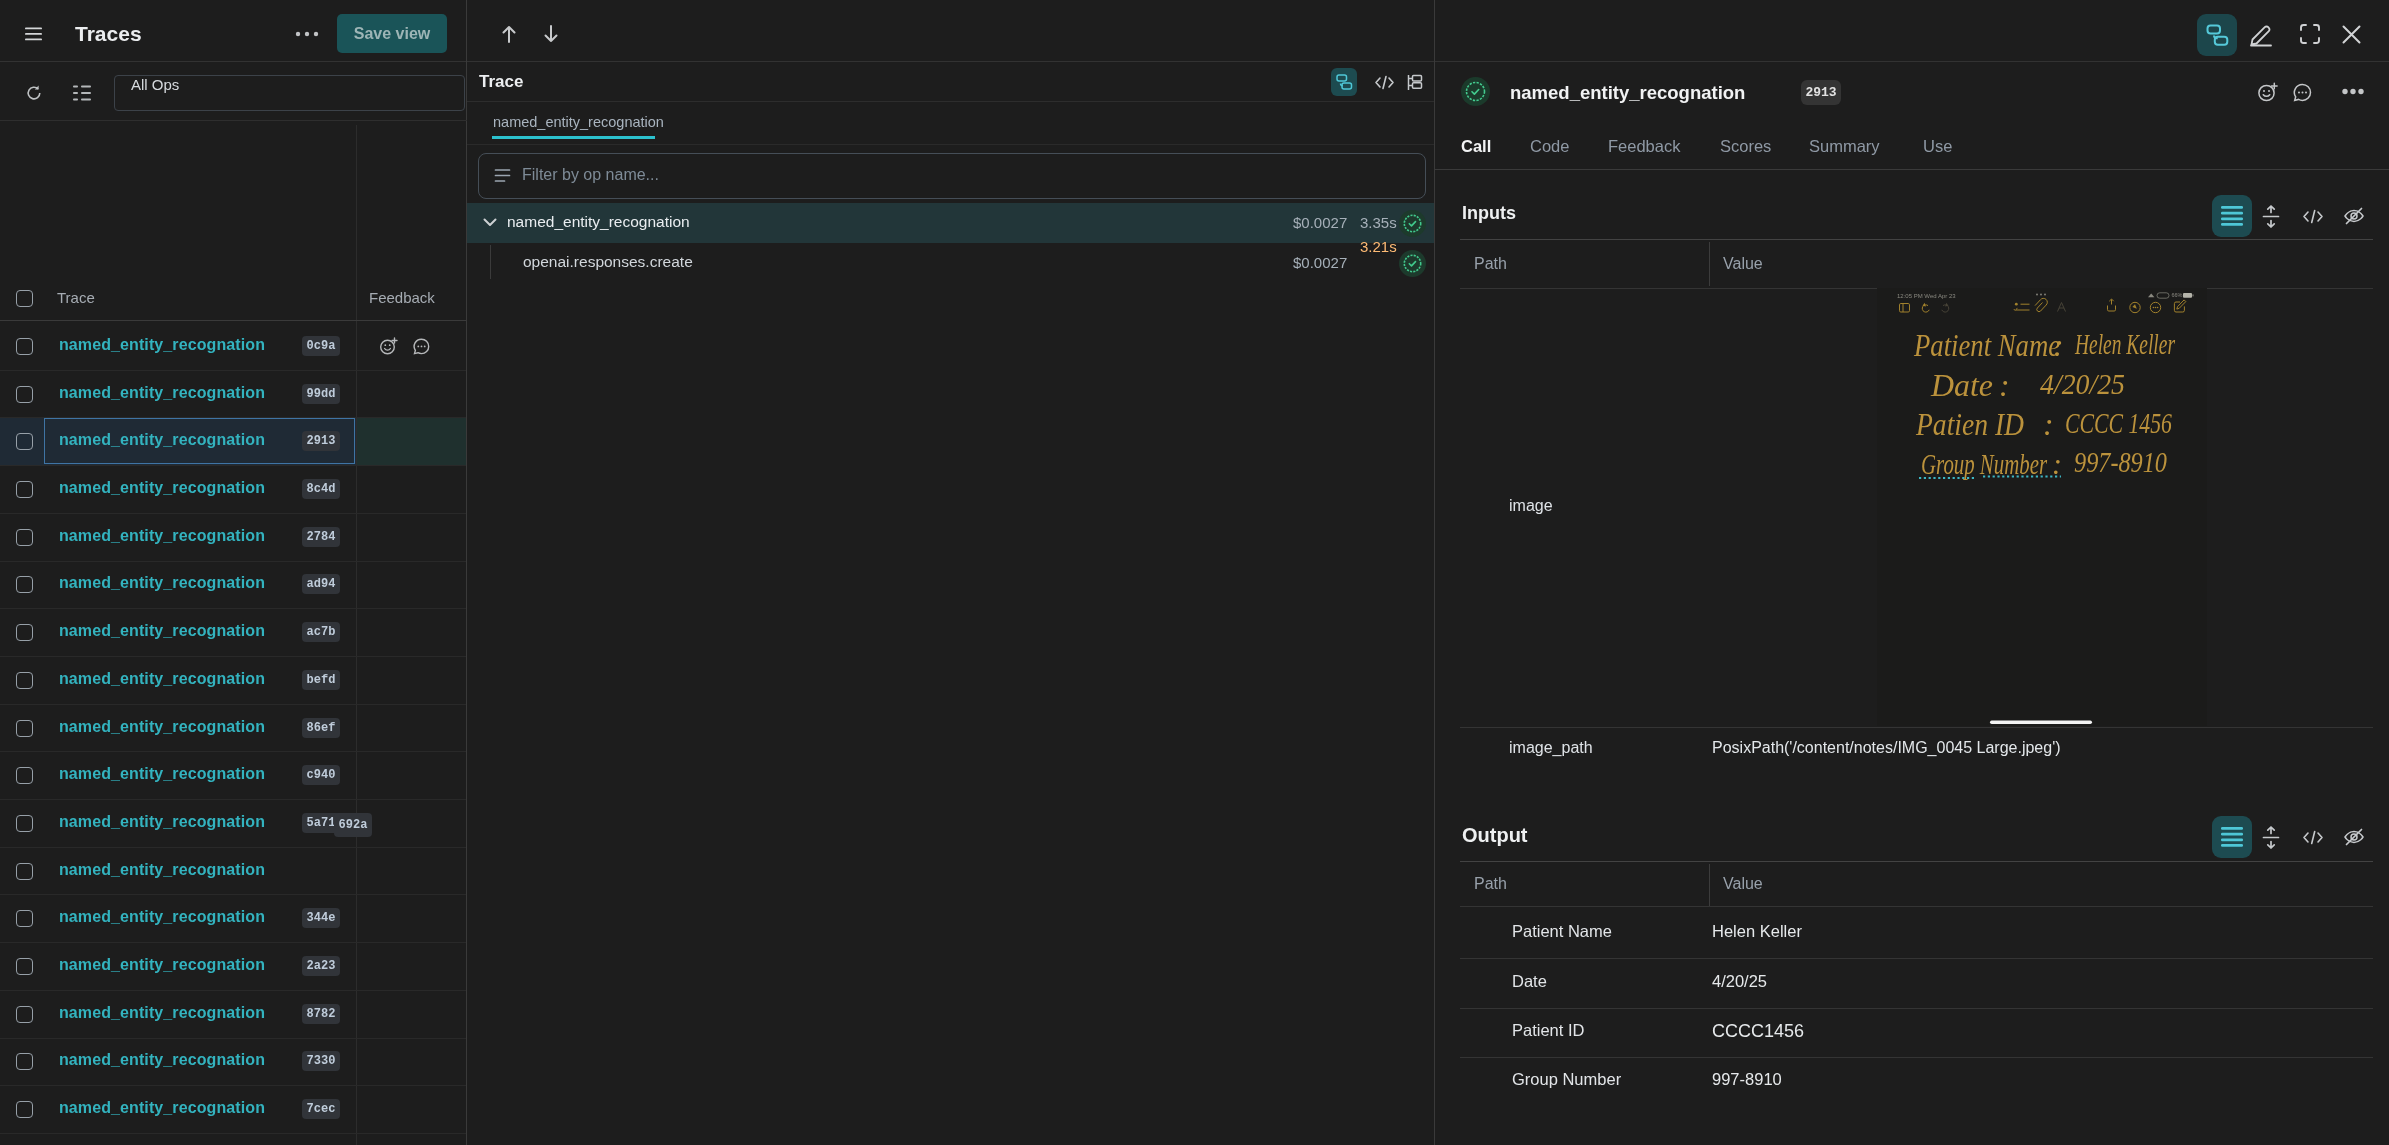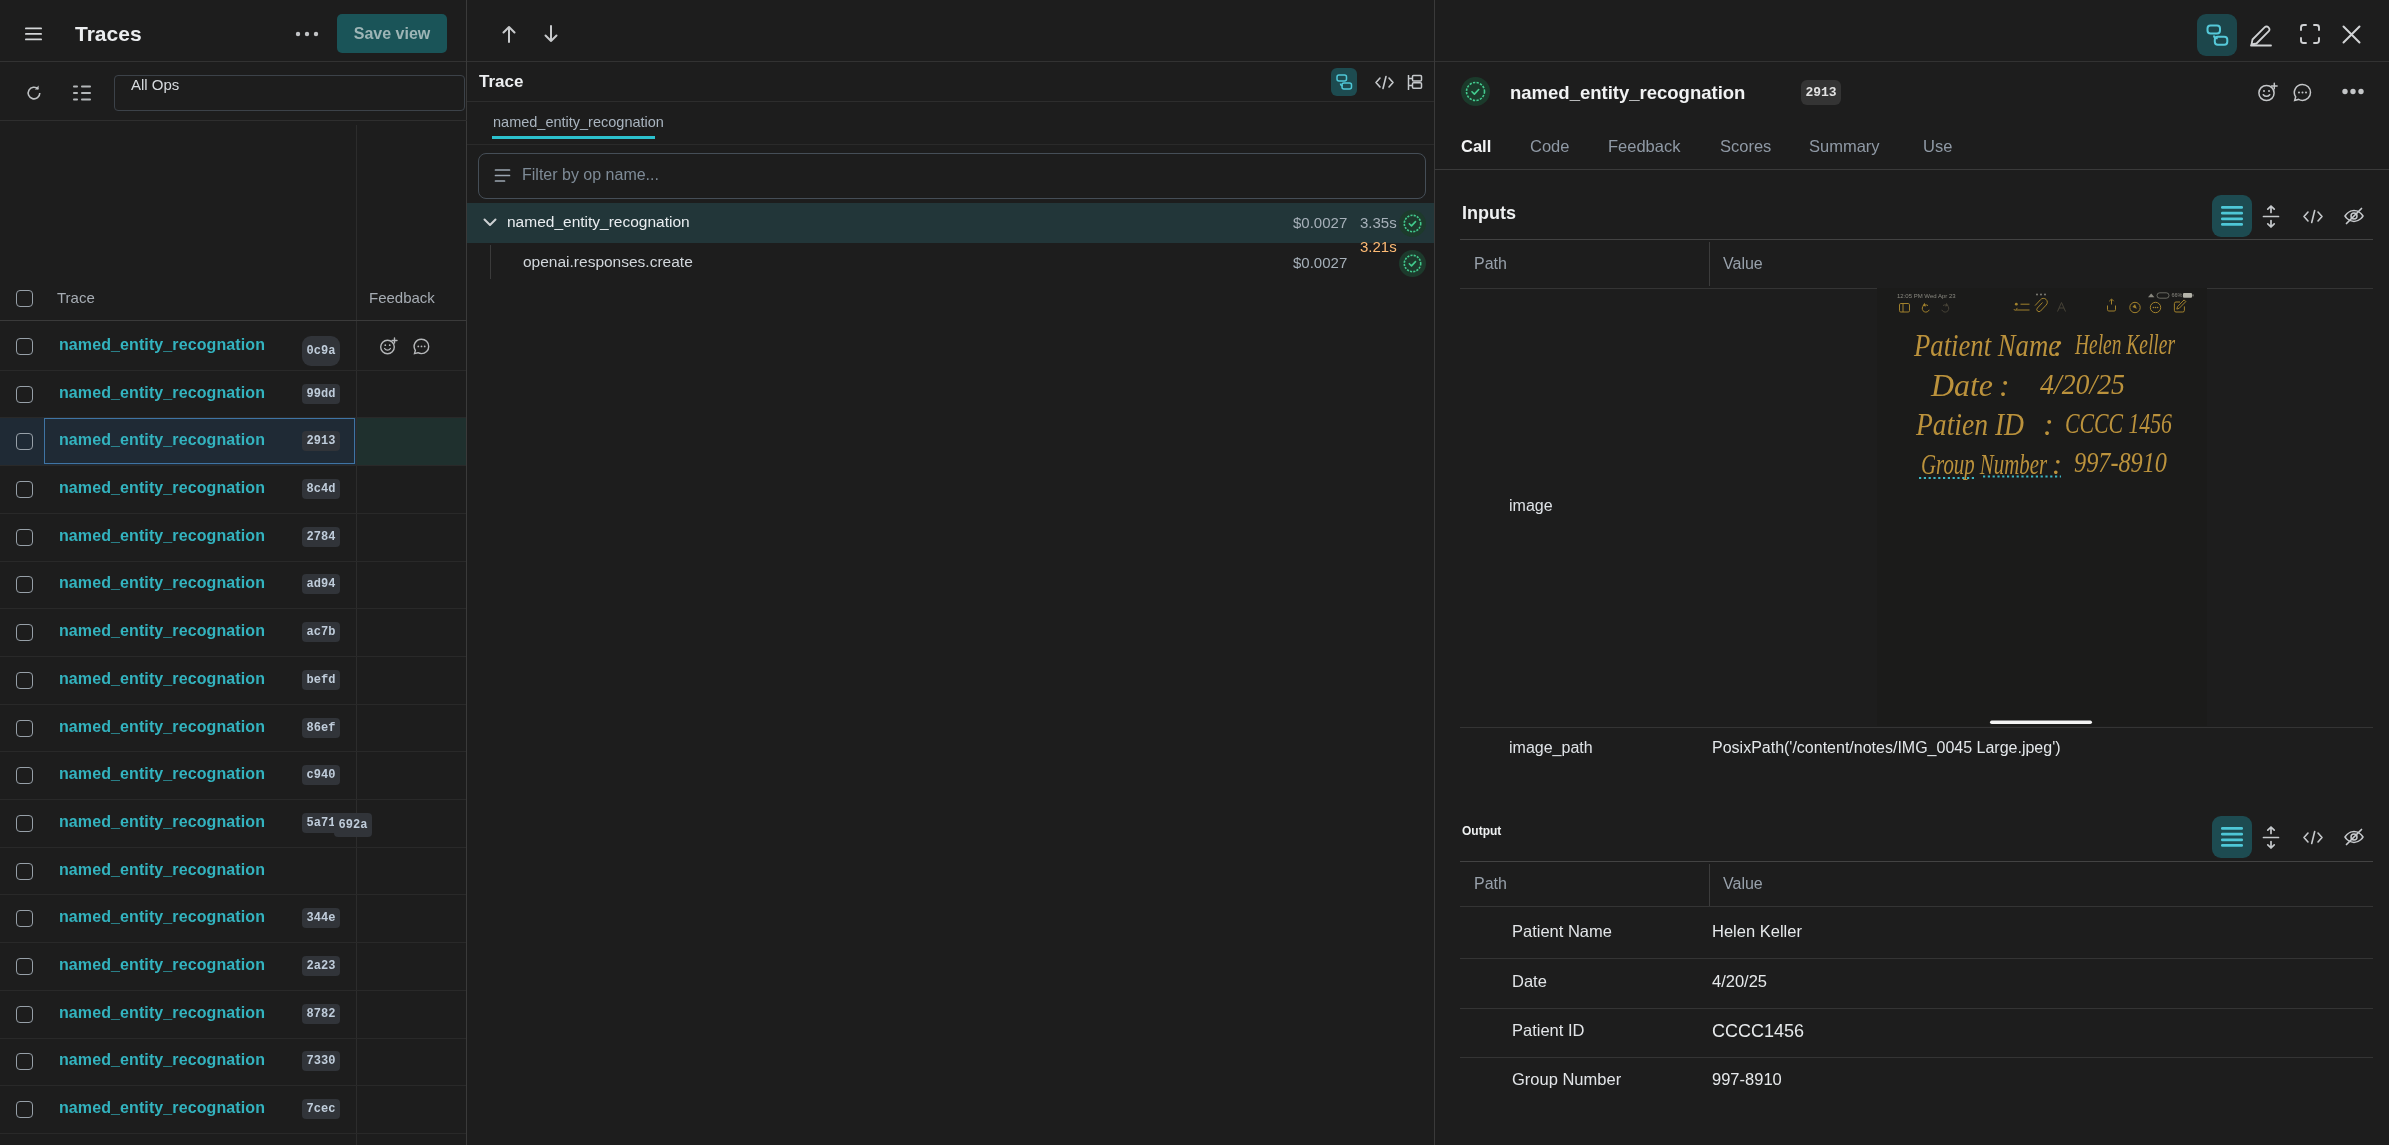--- a/index.html
+++ b/index.html
@@ -57,21 +57,21 @@
 <div class="cb" style="left:16px;top:290px"></div>
 <div class="txt" style="left:57px;top:289px;font-size:15px;color:#a6acb3">Trace</div>
 <div class="txt" style="left:369px;top:289px;font-size:15px;color:#a6acb3">Feedback</div>
 <div class="hline" style="left:0;top:320px;width:467px;background:#3a3a3a"></div>
 <div class="abs" style="left:0;top:417.4px;width:356px;height:47.7px;background:#1f2a35"></div>
 <div class="abs" style="left:357px;top:417.4px;width:109px;height:47.7px;background:#1f302e"></div>
 <div class="abs" style="left:44px;top:417.9px;width:311px;height:45.7px;border:1px solid #3f74a4;box-sizing:border-box"></div>
 <div class="hline" style="left:0;top:369.7px;width:466px;background:#292929"></div>
 <div class="cb" style="left:16px;top:337.9px"></div>
 <div class="txt" style="left:59px;top:335.9px;font-size:16px;font-weight:bold;letter-spacing:0.1px;color:#33b3bf">named_entity_recognation</div>
-<div class="badge" style="left:302px;top:335.9px;width:38px;height:30px;border-radius:9px;">0c9a</div>
+<div class="badge" style="left:302px;top:335.9px;width:38px;height:20px;">0c9a</div>
 <div class="hline" style="left:0;top:417.4px;width:466px;background:#292929"></div>
 <div class="cb" style="left:16px;top:385.6px"></div>
 <div class="txt" style="left:59px;top:383.6px;font-size:16px;font-weight:bold;letter-spacing:0.1px;color:#33b3bf">named_entity_recognation</div>
 <div class="badge" style="left:302px;top:383.6px;width:38px;height:20px;">99dd</div>
 <div class="hline" style="left:0;top:465.1px;width:466px;background:#292929"></div>
 <div class="cb" style="left:16px;top:433.2px"></div>
 <div class="txt" style="left:59px;top:431.2px;font-size:16px;font-weight:bold;letter-spacing:0.1px;color:#33b3bf">named_entity_recognation</div>
 <div class="badge" style="left:302px;top:431.2px;width:38px;height:20px;">2913</div>
 <div class="hline" style="left:0;top:512.8px;width:466px;background:#292929"></div>
 <div class="cb" style="left:16px;top:481.0px"></div>
@@ -310,21 +310,21 @@
     </svg>
 <div class="hline" style="left:1460px;top:239px;width:913px;background:#434343"></div>
 <div class="txt" style="left:1474px;top:255px;font-size:16px;color:#98a1ab">Path</div>
 <div class="txt" style="left:1723px;top:255px;font-size:16px;color:#98a1ab">Value</div>
 <div class="vline" style="left:1709px;top:242px;height:44px;background:#3c3c3c"></div>
 <div class="hline" style="left:1460px;top:288px;width:913px;background:#343434"></div>
 <div class="txt" style="left:1509px;top:497px;font-size:16px;color:#dfe3e7">image</div>
 <div class="hline" style="left:1460px;top:727px;width:913px;background:#343434"></div>
 <div class="txt" style="left:1509px;top:739px;font-size:16px;color:#dfe3e7">image_path</div>
 <div class="txt" style="left:1712px;top:739px;font-size:16px;color:#e3e7ea">PosixPath('/content/notes/IMG_0045 Large.jpeg')</div>
-<div class="txt" style="left:1462px;top:824px;font-size:12px;font-weight:bold;color:#eef0f1">Output</div>
+<div class="txt" style="left:1462px;top:824px;font-size:20px;font-weight:bold;color:#eef0f1">Output</div>
 <div class="abs" style="left:2212px;top:816px;width:40px;height:42px;background:#1d4b51;border-radius:9px"></div>
     <svg class="abs" style="left:2221px;top:827px" width="22" height="20" viewBox="0 0 22 20">
 <g fill="#4ec7d7">
         <rect x="0" y="0" width="22" height="2.8" rx="1.2"></rect>
         <rect x="0" y="5.7" width="22" height="2.8" rx="1.2"></rect>
 <rect x="0" y="11.4" width="22" height="2.8" rx="1.2"></rect>
         <rect x="0" y="17" width="22" height="2.8" rx="1.2"></rect>
       </g>
     </svg>
     <svg class="abs" style="left:2262px;top:826px" width="18" height="23" viewBox="0 0 18 23">

